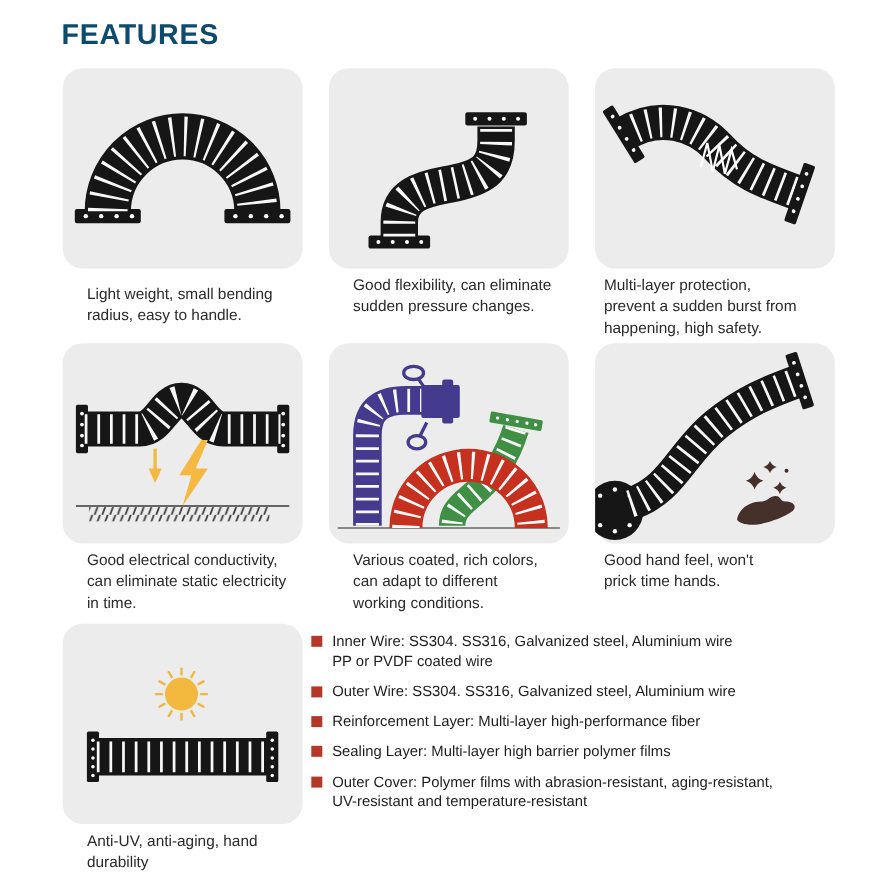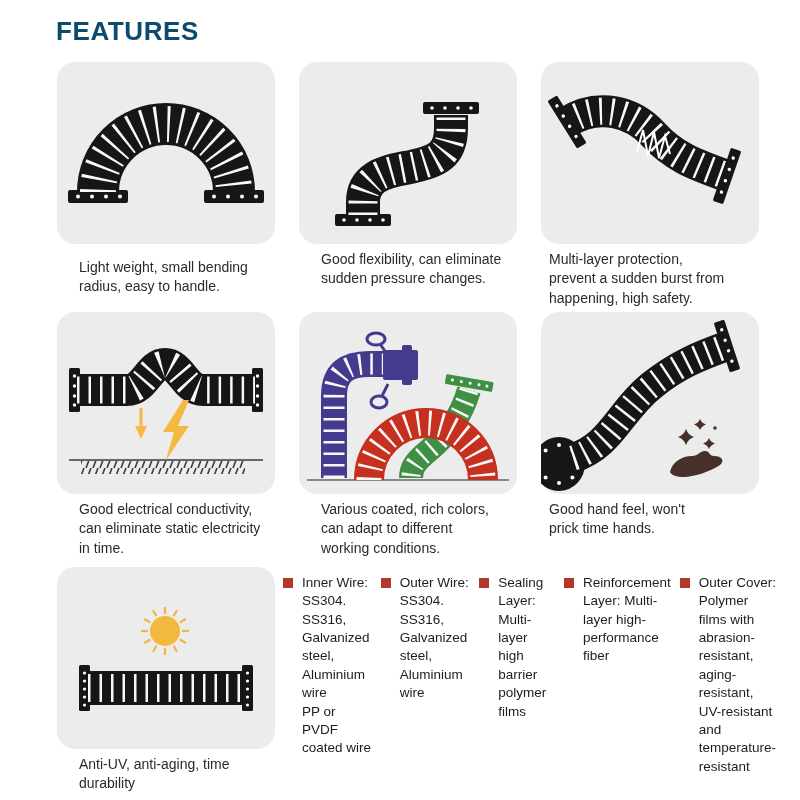--- a/index.html
+++ b/index.html
@@ -14,21 +14,21 @@
   .card{
     position:absolute;width:218px;height:182px;background:#ececec;border-radius:18px;
   }
   .card svg{display:block;width:218px;height:182px}
   .caption{
     position:absolute;width:215px;font-size:14px;line-height:1.38;color:#2a2a2a;
     white-space:pre-line;
   }
   .specs{
     position:absolute;left:283px;top:574px;width:494px;
-    display:flex;flex-direction:row;gap:9px;justify-content:space-between;
+    display:flex;flex-direction:column;gap:9px;justify-content:space-between;
   }
   .spec-item{display:flex;gap:9px;align-items:flex-start}
   .bullet{flex:0 0 auto;width:10px;height:10px;background:var(--accent,#b5372a);margin-top:4px}
   .spec-text{font-size:13.5px;line-height:1.36;color:#1d1d1d;white-space:pre-line}
   .red{color:var(--accent,#b5372a);font-weight:700}
 </style>
 </head>
 <body>
 
 <div class="title">FEATURES</div>
@@ -243,39 +243,39 @@
         <circle cx="190.5" cy="114" r="1.6"></circle>
         <circle cx="190.5" cy="122" r="1.6"></circle>
         <circle cx="190.5" cy="130" r="1.6"></circle>
         <circle cx="190.5" cy="138" r="1.6"></circle>
     </g>
     <path d="M31 121 H187" fill="none" stroke="#161616" stroke-width="34"></path>
     <path d="M31 121 H187" fill="none" stroke="#f8f8f8" stroke-width="28" stroke-dasharray="2.5 9"></path>
   </svg>
 </div>
 
-<div class="caption" style="left:79px;top:755px">Anti-UV, anti-aging, time
+<div class="caption" style="left:79px;top:755px">Anti-UV, anti-aging, hand
 durability</div>
 
 <div class="specs">
     <div class="spec-item">
       <span class="bullet"></span>
       <span class="spec-text"><span>Inner Wire: SS304. SS316, Galvanized steel, Aluminium wire
 PP or PVDF coated wire</span></span>
     </div>
     <div class="spec-item">
       <span class="bullet"></span>
       <span class="spec-text"><span>Outer Wire: SS304. SS316, Galvanized steel, Aluminium wire</span></span>
     </div>
     <div class="spec-item">
       <span class="bullet"></span>
+      <span class="spec-text"><span>Reinforcement Layer: Multi-layer high-performance fiber</span></span>
+    </div>
+    <div class="spec-item">
+      <span class="bullet"></span>
       <span class="spec-text"><span>Sealing Layer: Multi-layer high barrier polymer films</span></span>
-    </div>
-    <div class="spec-item">
-      <span class="bullet"></span>
-      <span class="spec-text"><span>Reinforcement Layer: Multi-layer high-performance fiber</span></span>
     </div>
     <div class="spec-item">
       <span class="bullet"></span>
       <span class="spec-text"><span>Outer Cover: Polymer films with abrasion-resistant, aging-resistant,
 UV-resistant and temperature-resistant</span></span>
     </div>
   </div>
 
 </body></html>

